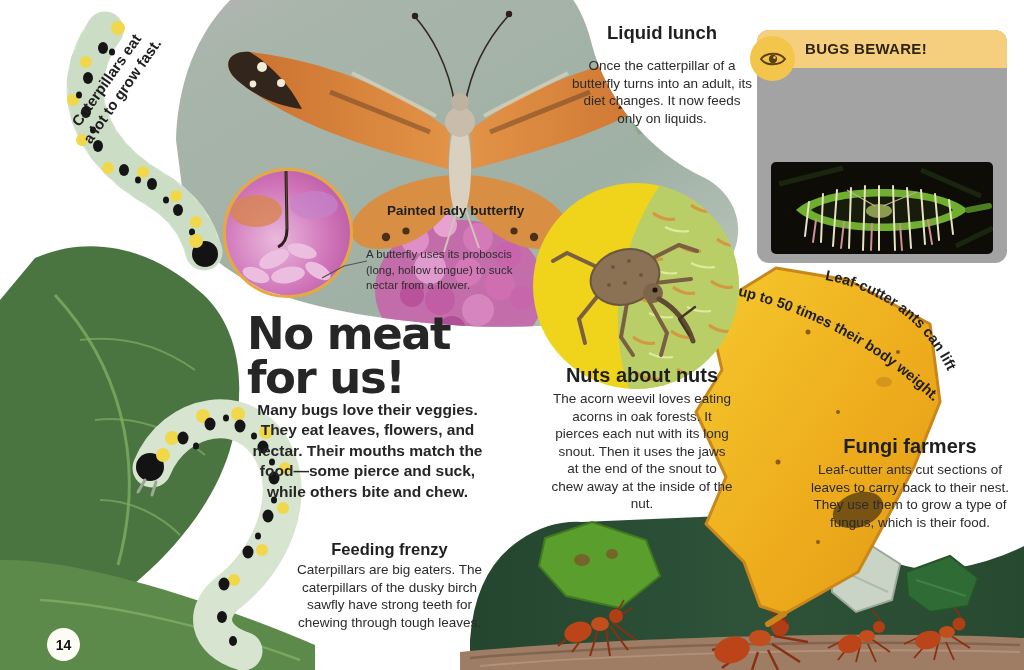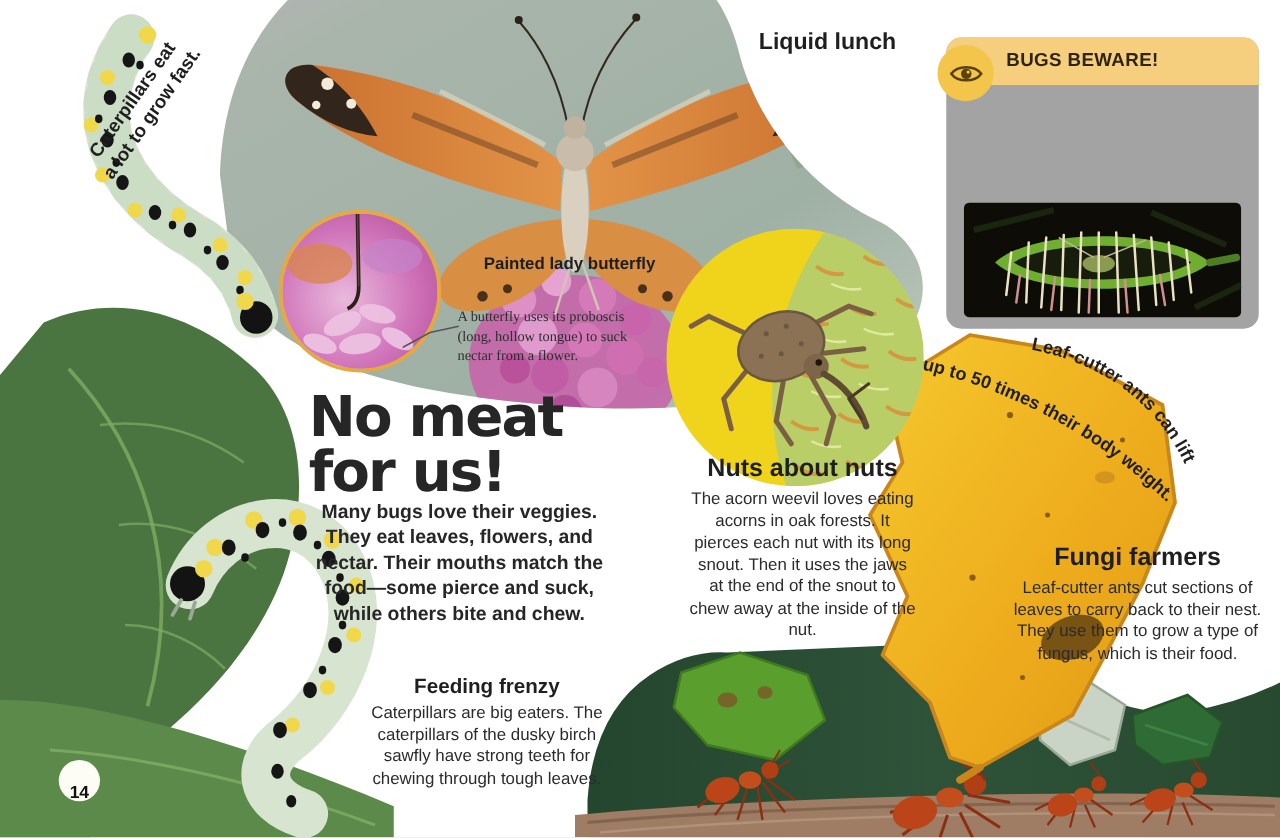--- a/index.html
+++ b/index.html
@@ -61,21 +61,21 @@
   
   .weevil{left:533px;top:183px;width:206px;height:206px;border-radius:50%;overflow:hidden;}
 
   
   .inset{
     left:223px;top:168px;width:130px;height:130px;border-radius:50%;
     border:3px solid #e9a83e;overflow:hidden;box-sizing:border-box;
   }
 
   .painted-caption{left:387px;top:203px;}
-  .prob-note{left:366px;top:247px;width:162px;font-family:Liberation Serif, serif;}
+  .prob-note{left:366px;top:247px;width:162px;}
   .leader{left:322px;top:252px;width:46px;height:28px;}
 
   .no-meat-h{left:247px;top:312px;width:260px;}
   .no-meat-b{left:250px;top:400px;width:235px;}
 
   .feeding{left:282px;top:540px;width:215px;}
   .feeding .h-med{font-size:16.5px;margin-bottom:2px;}
 
   .nuts{left:551px;top:364px;width:182px;}
   .nuts .h-med{margin-bottom:3px;}
@@ -83,22 +83,22 @@
   .fungi{left:800px;top:435px;width:220px;}
   .fungi .h-med{margin-bottom:3px;}
 
   .left-scene{left:0;top:0;width:320px;height:670px;}
   .green-scene{left:460px;top:500px;width:564px;height:170px;}
   .yellow-leaf{left:688px;top:262px;width:262px;height:365px;}
   .curve-text{left:695px;top:245px;width:330px;height:210px;}
   .curve-text text{font-family:"Liberation Sans",sans-serif;font-weight:bold;font-size:14.5px;fill:#1f1f1f;}
 
   .page-circle{
-    left:47px;top:608px;width:33px;height:33px;border-radius:50%;background:#fdfdf5;
-    display:flex;align-items:flex-end;justify-content:center;
+    left:47px;top:628px;width:33px;height:33px;border-radius:50%;background:#fdfdf5;
+    display:flex;align-items:center;justify-content:center;
     font-weight:bold;font-size:14px;color:#111;
   }
 </style>
 </head>
 <body>
 
 <div class="stage">
 
   <svg class="abs blob-svg" viewBox="0 0 760 345">
     <defs>
@@ -446,20 +446,21 @@
   <svg class="abs leader" viewBox="0 0 46 28">
     <path d="M 0,26 L 22,14 L 45,9" stroke="#555" stroke-width="1.2" fill="none"></path>
   </svg>
 
   <div class="abs painted-caption h-small">Painted lady butterfly</div>
 
   <div class="abs prob-note note-txt">A butterfly uses its proboscis (long, hollow tongue) to suck nectar from a flower.</div>
 
   <div class="abs liquid center">
     <div class="h-med">Liquid lunch</div>
+    <div class="body-txt">Once the catterpillar of a butterfly turns into an adult, its diet changes. It now feeds only on liquids.</div>
   </div>
 
   <div class="abs h-big pre no-meat-h">No meat
 for us!</div>
   <div class="abs feeding center">
     <div class="h-med">Feeding frenzy</div>
     <div class="body-txt">Caterpillars are big eaters. The caterpillars of the dusky birch sawfly have strong teeth for chewing through tough leaves.</div>
   </div>
 
   <div class="abs no-meat-b body-intro center">Many bugs love their veggies. They eat leaves, flowers, and nectar. Their mouths match the food—some pierce and suck, while others bite and chew.</div>

